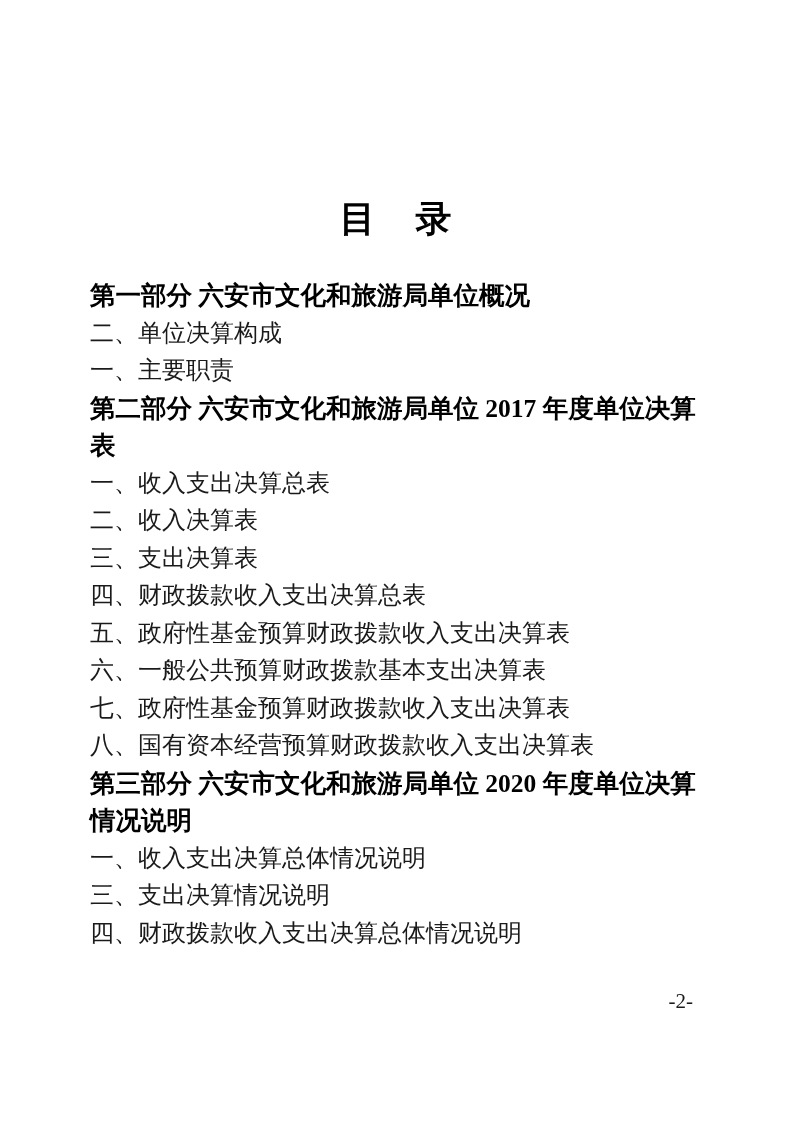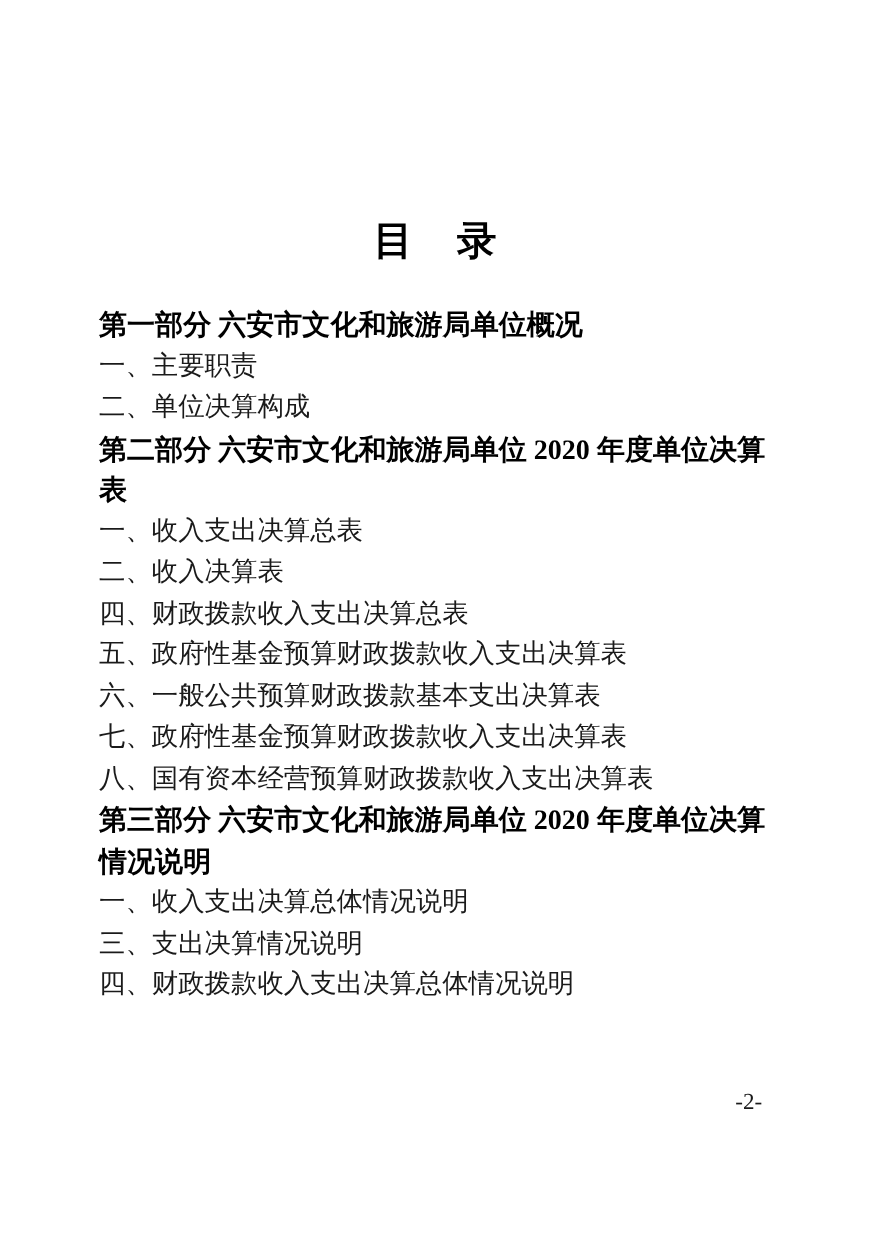--- a/index.html
+++ b/index.html
@@ -59,26 +59,27 @@
   }
 </style>
 </head>
 <body>
 
 <div class="page">
   <div class="doc-title">目　录</div>
 
   <div class="toc">
       <div class="toc-line bold">第一部分 六安市文化和旅游局单位概况</div>
+      <div class="toc-line">二、单位决算构成</div>
       <div class="toc-line">一、主要职责</div>
-      <div class="toc-line">二、单位决算构成</div>
-      <div class="toc-line bold">第二部分 六安市文化和旅游局单位 2020 年度单位决算</div>
+      <div class="toc-line bold">第二部分 六安市文化和旅游局单位 2017 年度单位决算</div>
       <div class="toc-line bold">表</div>
       <div class="toc-line">一、收入支出决算总表</div>
       <div class="toc-line">二、收入决算表</div>
+      <div class="toc-line">三、支出决算表</div>
       <div class="toc-line">四、财政拨款收入支出决算总表</div>
       <div class="toc-line">五、政府性基金预算财政拨款收入支出决算表</div>
       <div class="toc-line">六、一般公共预算财政拨款基本支出决算表</div>
       <div class="toc-line">七、政府性基金预算财政拨款收入支出决算表</div>
       <div class="toc-line">八、国有资本经营预算财政拨款收入支出决算表</div>
       <div class="toc-line bold">第三部分 六安市文化和旅游局单位 2020 年度单位决算</div>
       <div class="toc-line bold">情况说明</div>
       <div class="toc-line">一、收入支出决算总体情况说明</div>
       <div class="toc-line">三、支出决算情况说明</div>
       <div class="toc-line">四、财政拨款收入支出决算总体情况说明</div>

